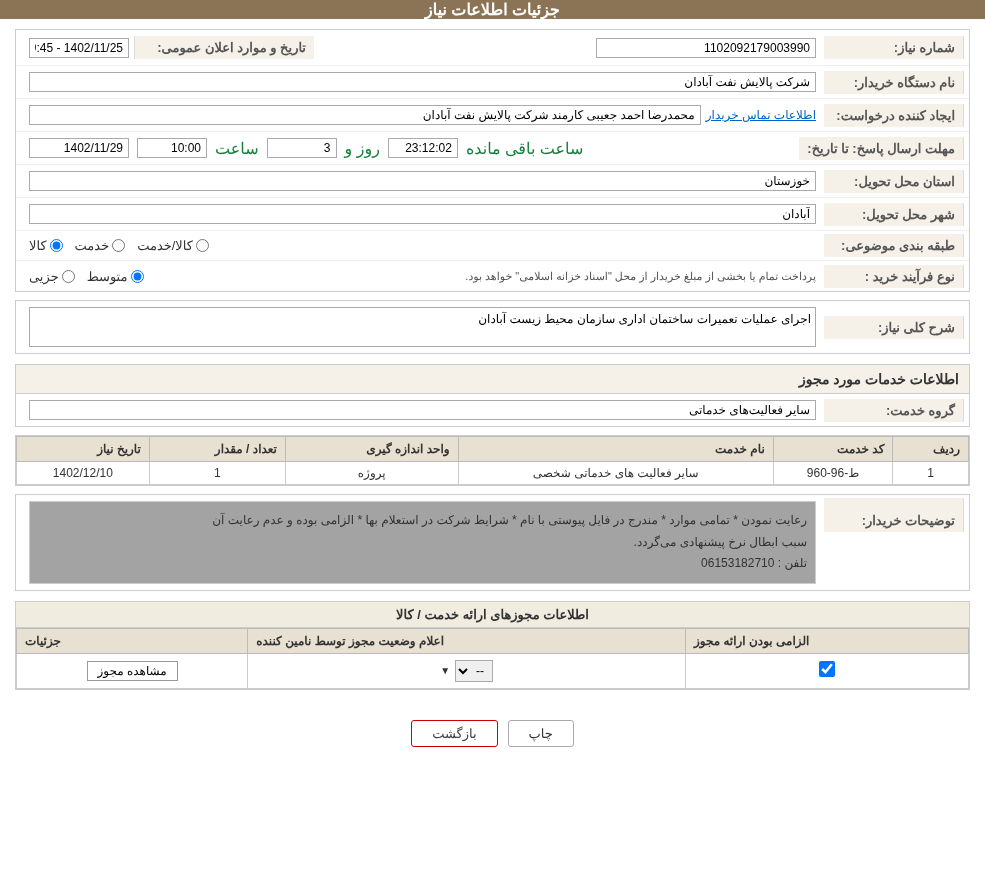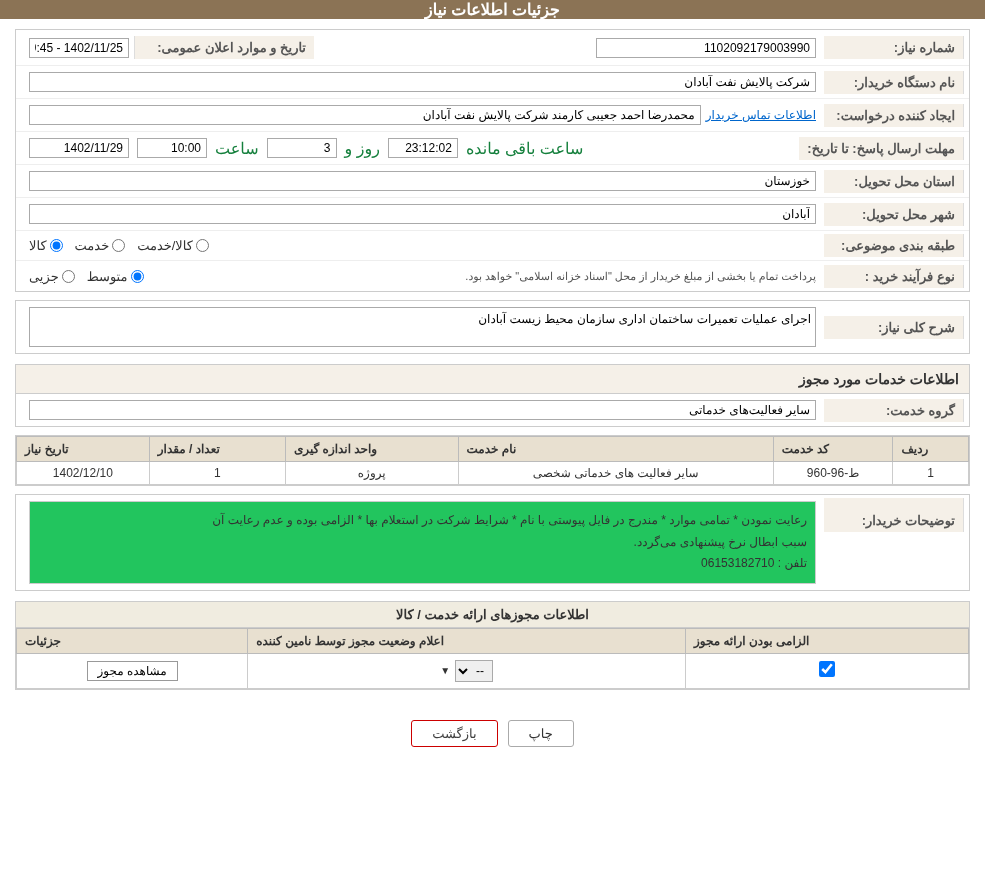--- a/index.html
+++ b/index.html
@@ -99,35 +99,35 @@
     
     .data-table {
       width: 100%;
       border-collapse: collapse;
       font-size: 12px;
     }
     .data-table th {
       background: #e8e0d0;
       border: 1px solid #bbb;
       padding: 5px 8px;
-      text-align: left;
+      text-align: right;
       font-weight: bold;
     }
     .data-table td {
       border: 1px solid #ccc;
       padding: 4px 8px;
       text-align: center;
     }
     .data-table tr:nth-child(even) td {
       background: #f9f9f9;
     }
     .notes-box {
       border: 1px solid #ccc;
       padding: 8px;
-      background: #22c55e;
+      background: #a3a3a3;
       font-size: 12px;
       line-height: 1.8;
       color: #333;
       min-height: 70px;
     }
     .sub-section-title {
       background: #f0ece0;
       border: 1px solid #ccc;
       border-bottom: none;
       padding: 5px 10px;

